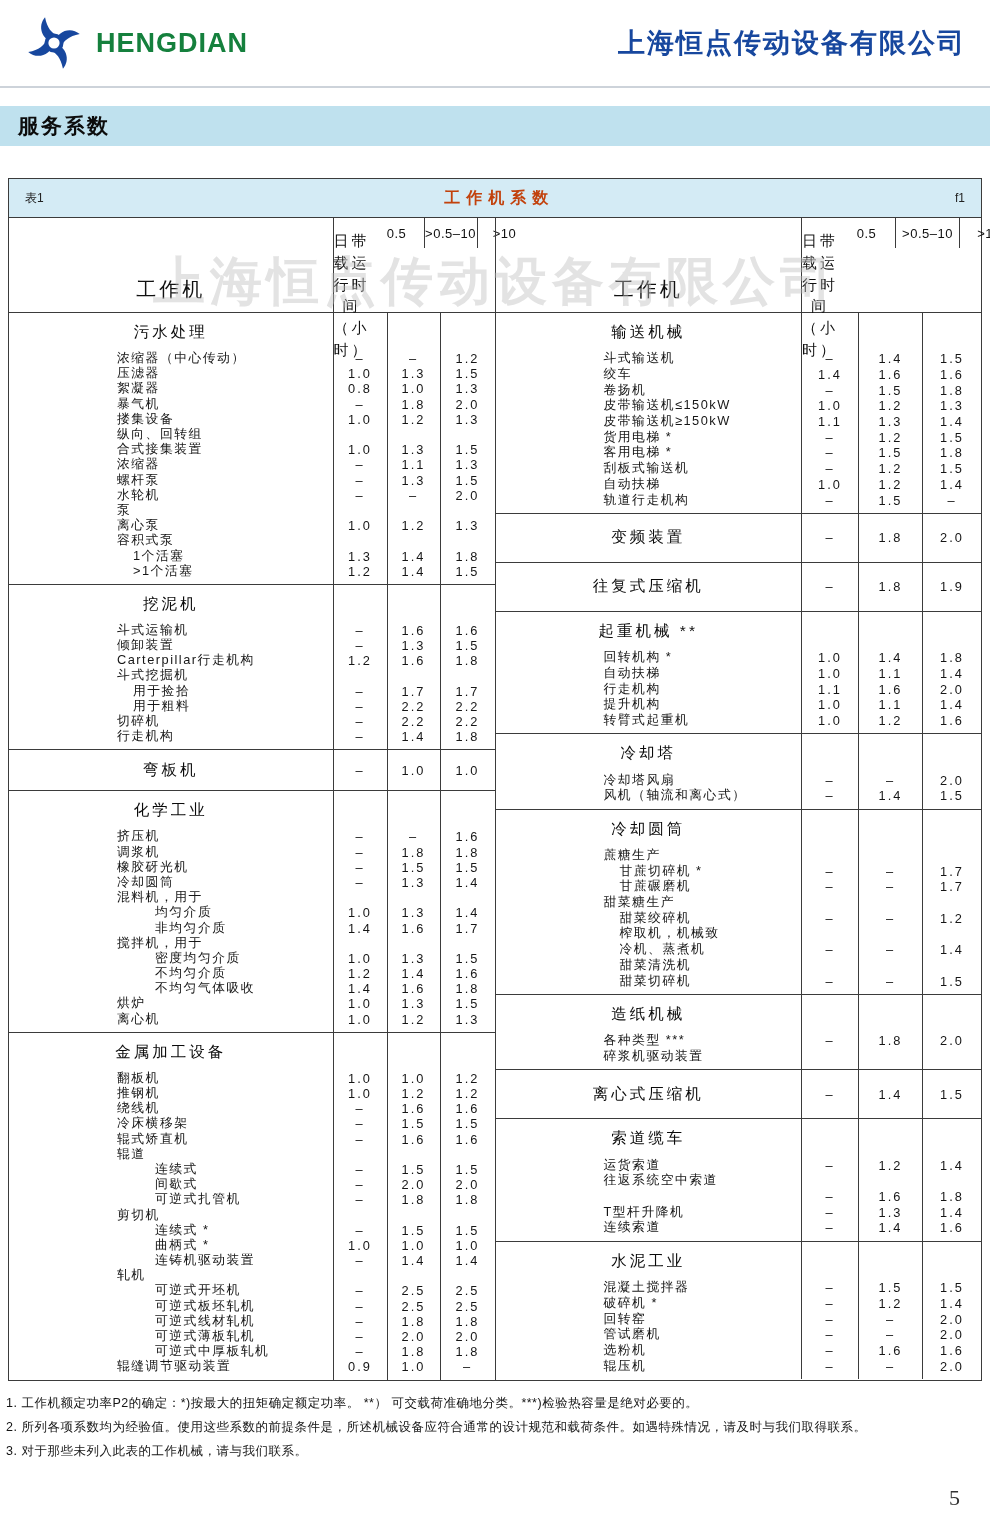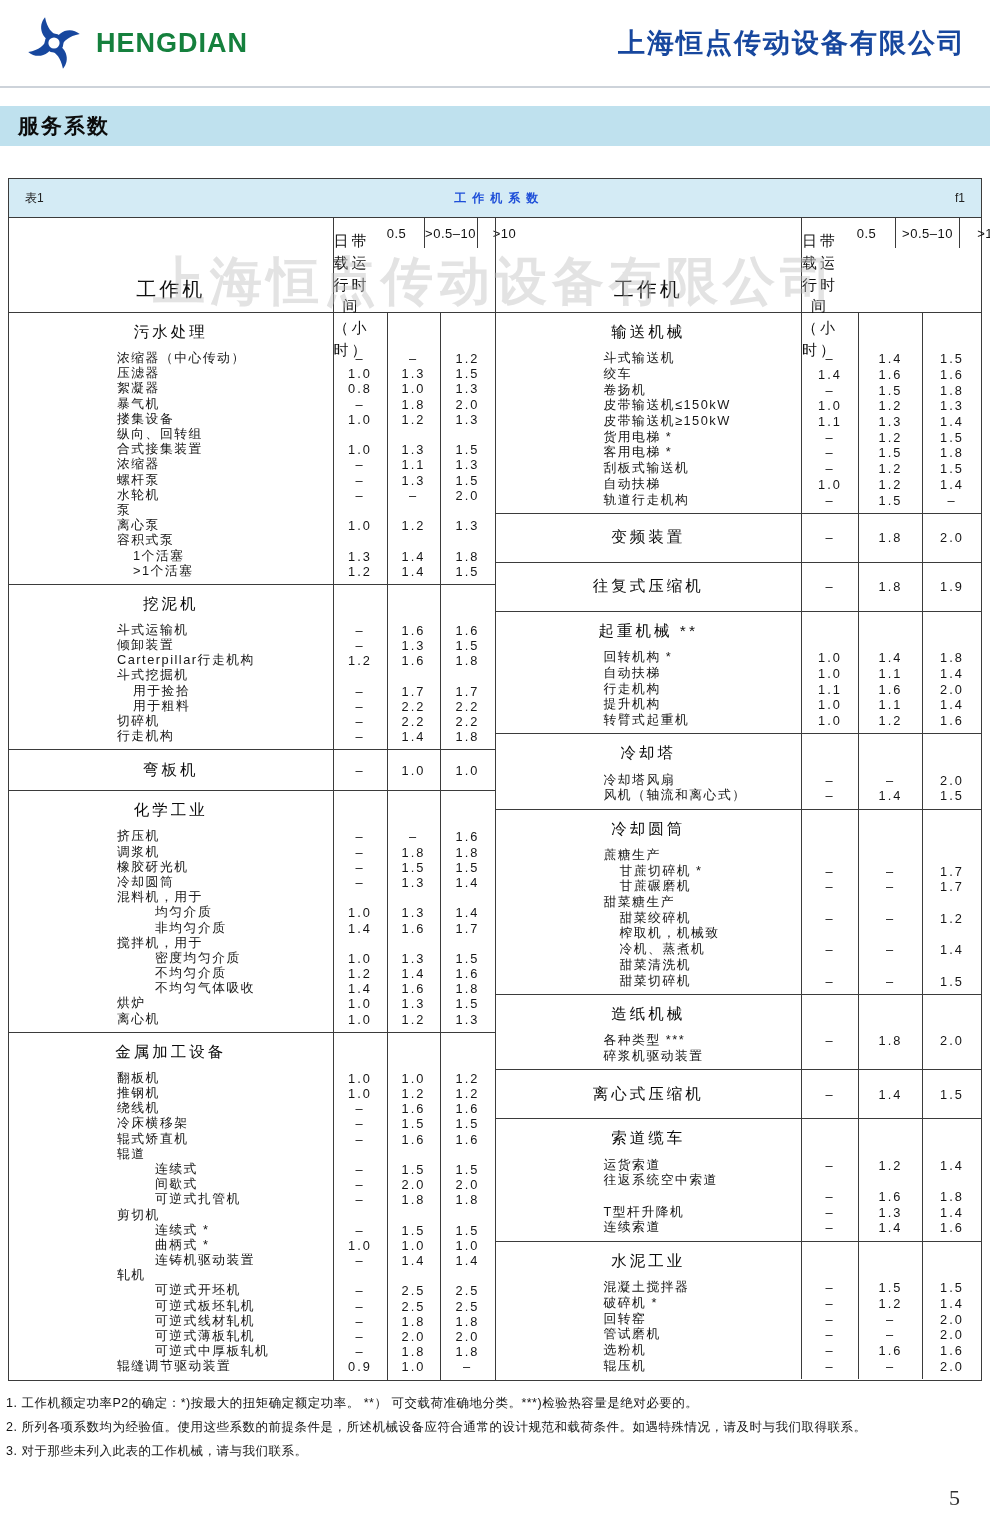--- a/index.html
+++ b/index.html
@@ -33,21 +33,21 @@
   .watermark{
     position:absolute;top:68px;left:0;right:0;text-align:center;
     font-size:52px;color:#bdbdbd;opacity:.42;letter-spacing:5px;
     white-space:nowrap;pointer-events:none;z-index:5;font-weight:bold;
   }
   .table-title-row{
     height:38px;background:#d4ebf5;border-bottom:1px solid #3b3b3b;
     display:flex;align-items:center;justify-content:space-between;padding:0 16px;
   }
   .table-tag{font-size:12px;color:#222;}
-  .table-title{font-size:12px;font-weight:bold;letter-spacing:6px;color:#1d4ed8;}
+  .table-title{font-size:16px;font-weight:bold;letter-spacing:6px;color:#c2410c;}
   .table-body{display:flex;align-items:stretch;}
   .half{flex:1;display:flex;flex-direction:column;box-sizing:border-box;}
   .half-left{--c1:54px;--c2:53px;--c3:55px;}
   .half-right{--c1:57px;--c2:64px;--c3:59px;border-left:1px solid #3b3b3b;}
   
   .half-header{
     display:grid;grid-template-columns:1fr calc(var(--c1) + var(--c2) + var(--c3));
     border-bottom:1px solid #3b3b3b;height:94px;
   }
   .machine-col{display:flex;align-items:center;justify-content:center;

